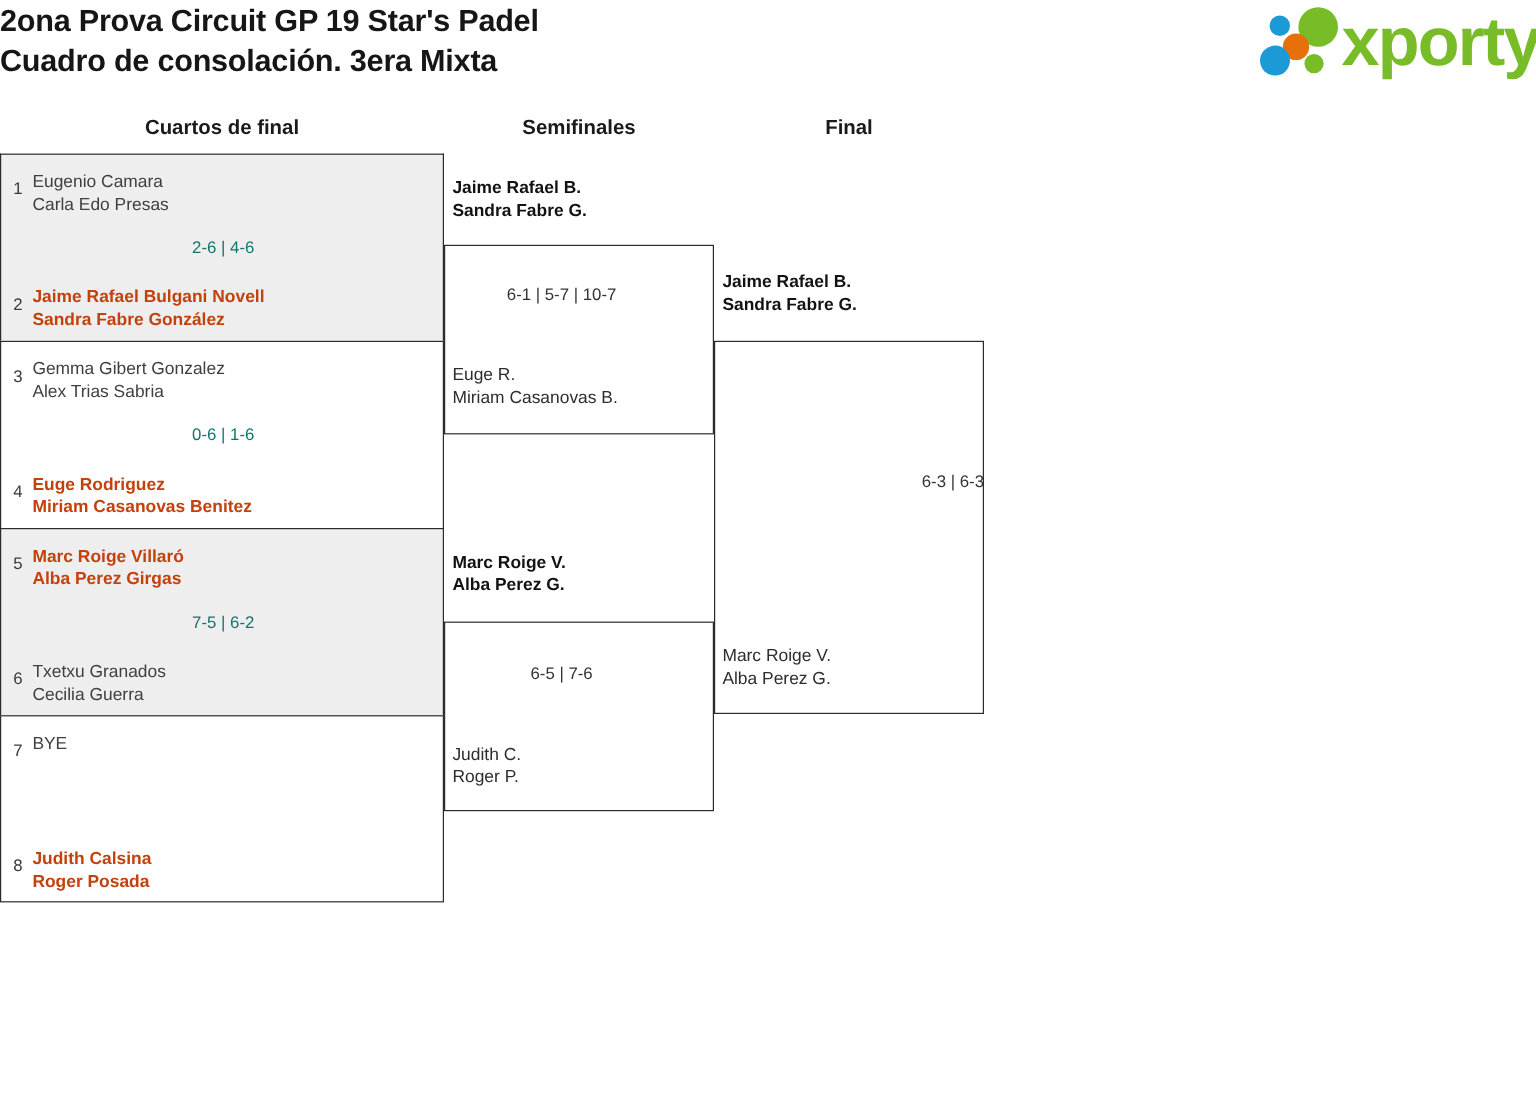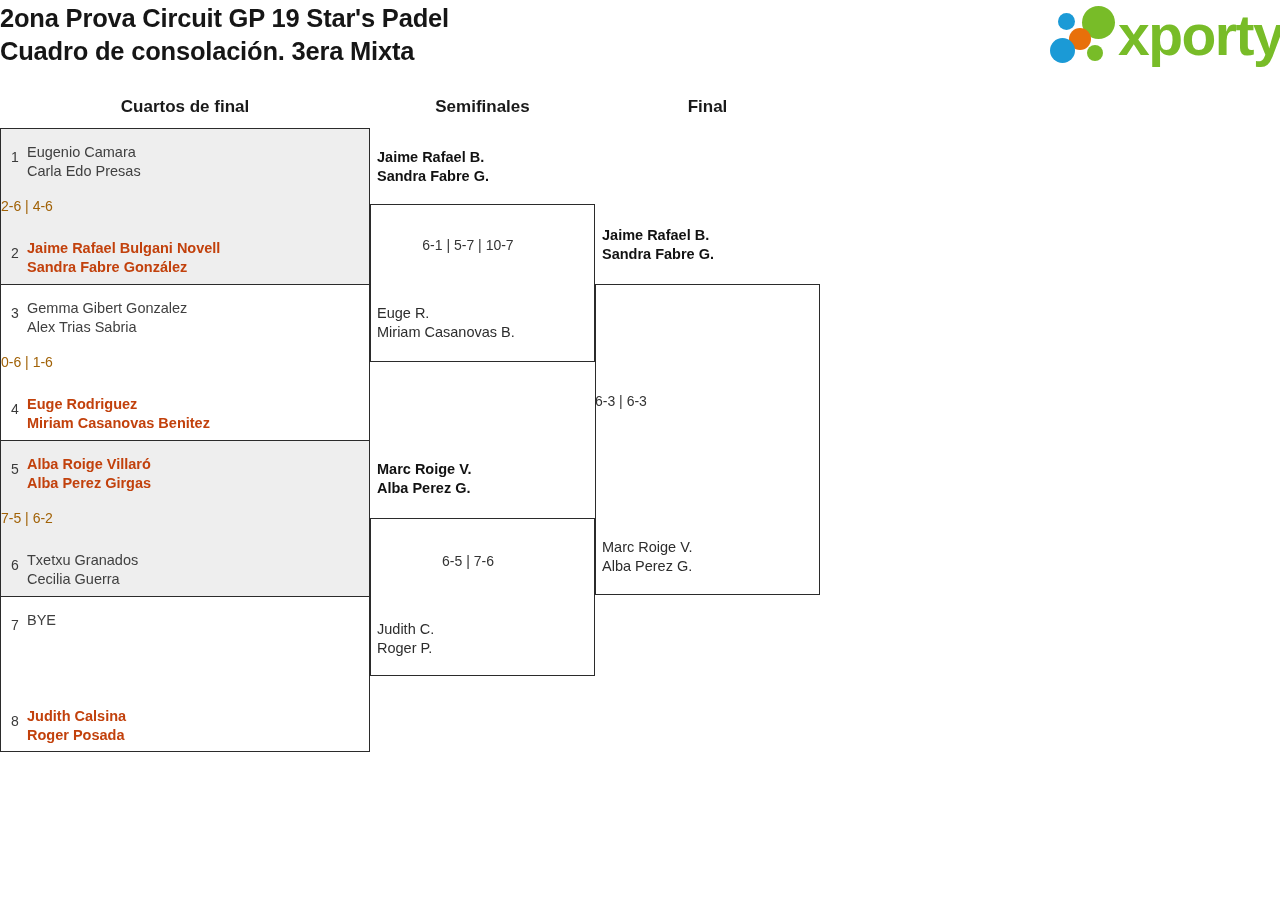--- a/index.html
+++ b/index.html
@@ -61,21 +61,21 @@
     position: absolute; left: 6px; top: 14px; width: 16px;
     text-align: center; font-size: 14px; color: #3a3a3a; line-height: 17px;
   }
   .qf-names {
     position: absolute; left: 26px; top: 8px; width: 336px;
     font-size: 14.5px; line-height: 18.5px; color: #404040;
   }
   .qf-names.win { font-weight: 700; color: #c2410c; }
   .qf-score {
     position: absolute; left: 0; top: 68px; width: 370px;
-    text-align: left; font-size: 14px; color: #a16207; line-height: 18px;
+    text-align: center; font-size: 14px; color: #0f766e; line-height: 18px;
   }
 
   
   .sf-col { position: absolute; left: 370px; top: 128px; width: 226px; }
   .sf-slot { position: absolute; left: 0; width: 226px; }
   .sf-box {
     position: absolute; left: 0; width: 225px;
     border: 1px solid #2b2b2b;
   }
   .sf-names {
@@ -93,21 +93,21 @@
   .f-box {
     position: absolute; left: 0; top: 156px; width: 225px; height: 311px;
     border: 1px solid #2b2b2b;
   }
   .f-names {
     position: absolute; left: 7px; width: 215px;
     font-size: 14.5px; line-height: 18.5px; color: #2d2d2d;
   }
   .f-names.win { font-weight: 700; color: #121212; }
   .f-score {
-    position: absolute; left: 0; top: 264px; width: 225px; text-align: left;
+    position: absolute; left: 0; top: 264px; width: 225px; text-align: right;
     font-size: 14px; color: #333333; line-height: 18px;
   }
 
   .nm { display: block; }
 </style>
 </head>
 <body>
 
 <div id="root">
 
@@ -167,21 +167,21 @@
           <span class="nm">Euge Rodriguez</span>
           <span class="nm">Miriam Casanovas Benitez</span>
         </div>
       </div>
     </div>
 
     <div class="qf-match shaded">
       <div class="qf-team top">
         <span class="qf-seed">5</span>
         <div class="qf-names win">
-          <span class="nm">Alba Roige Villaró</span>
+          <span class="nm">Marc Roige Villaró</span>
           <span class="nm">Alba Perez Girgas</span>
         </div>
       </div>
       <div class="qf-score">7-5 | 6-2</div>
       <div class="qf-team bot">
         <span class="qf-seed">6</span>
         <div class="qf-names">
           <span class="nm">Txetxu Granados</span>
           <span class="nm">Cecilia Guerra</span>
         </div>

